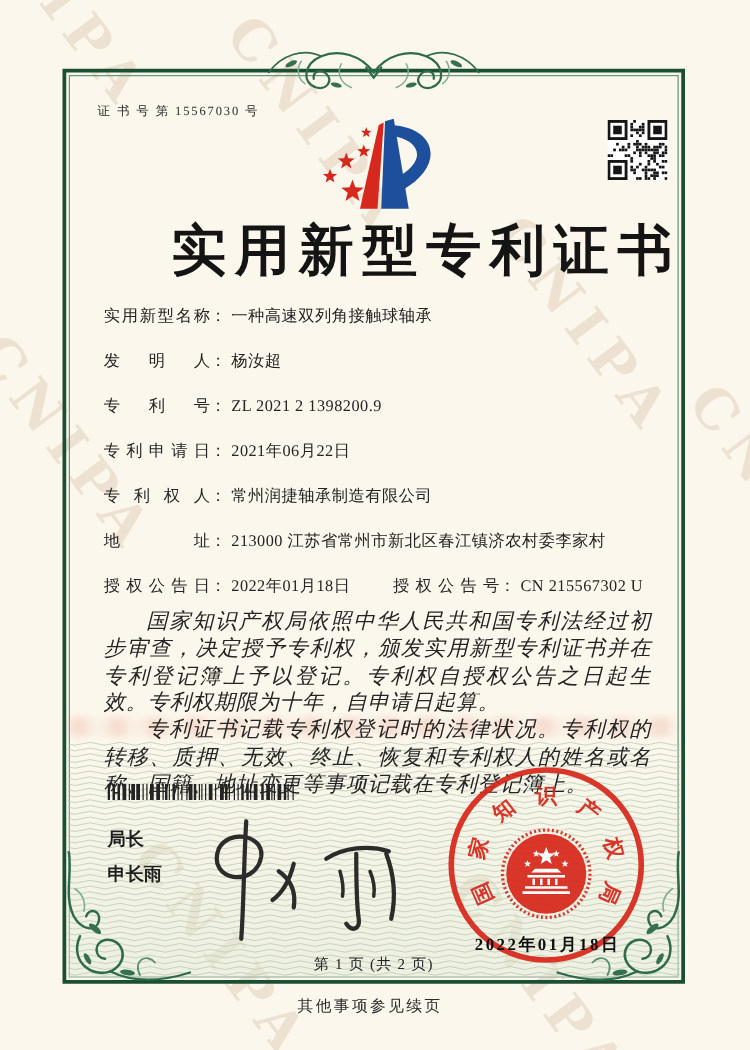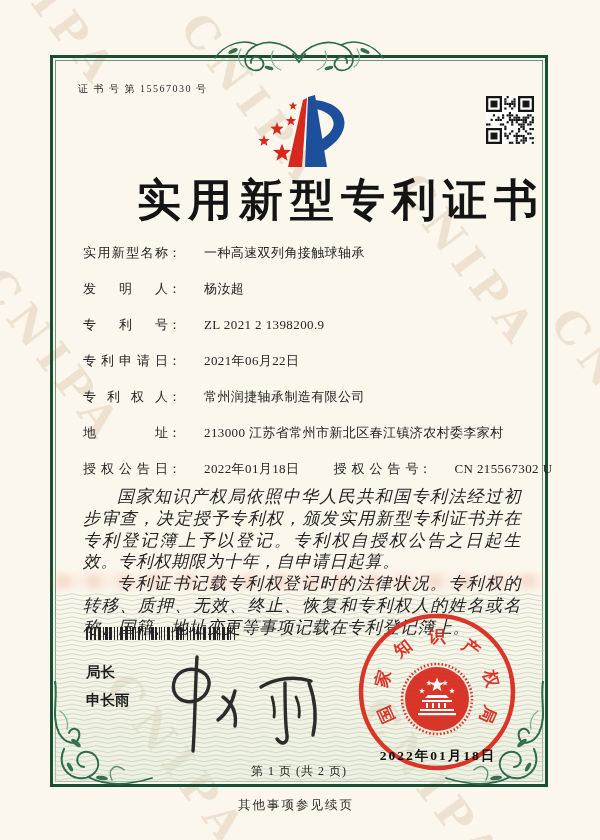--- a/index.html
+++ b/index.html
@@ -28,21 +28,21 @@
   .title{
     position:absolute;left:0;top:113px;width:100%;text-align:right;
     font-size:44px;font-weight:700;letter-spacing:7px;color:#141414;
   }
   .fields{position:absolute;left:30px;top:186px;right:22px;font-size:13px;color:#242424;}
   .frow{display:flex;align-items:baseline;height:18px;margin-bottom:18px;white-space:nowrap;}
   .pair{display:flex;align-items:baseline;}
   .pair2{margin-left:34px;}
   .flabel{display:inline-block;width:85px;text-align:justify;text-align-last:justify;}
   .colon{margin-right:4px;}
-  .fvalue{letter-spacing:.4px;margin-left:19px;}
+  .fvalue{letter-spacing:.4px;}
   .body-text{
     position:absolute;left:30px;right:24px;top:428px;z-index:2;
     font-style:italic;font-size:17px;line-height:21.8px;letter-spacing:.6px;
     color:#242424;text-align:justify;
   }
   .body-text p{margin:0;text-indent:2em;}
   .scan-band{
     position:absolute;left:3px;right:3px;top:516px;height:15px;z-index:1;
     background:repeating-linear-gradient(90deg,rgba(228,150,128,.26) 0 14px,rgba(228,150,128,.08) 14px 31px);
     filter:blur(3px);pointer-events:none;

